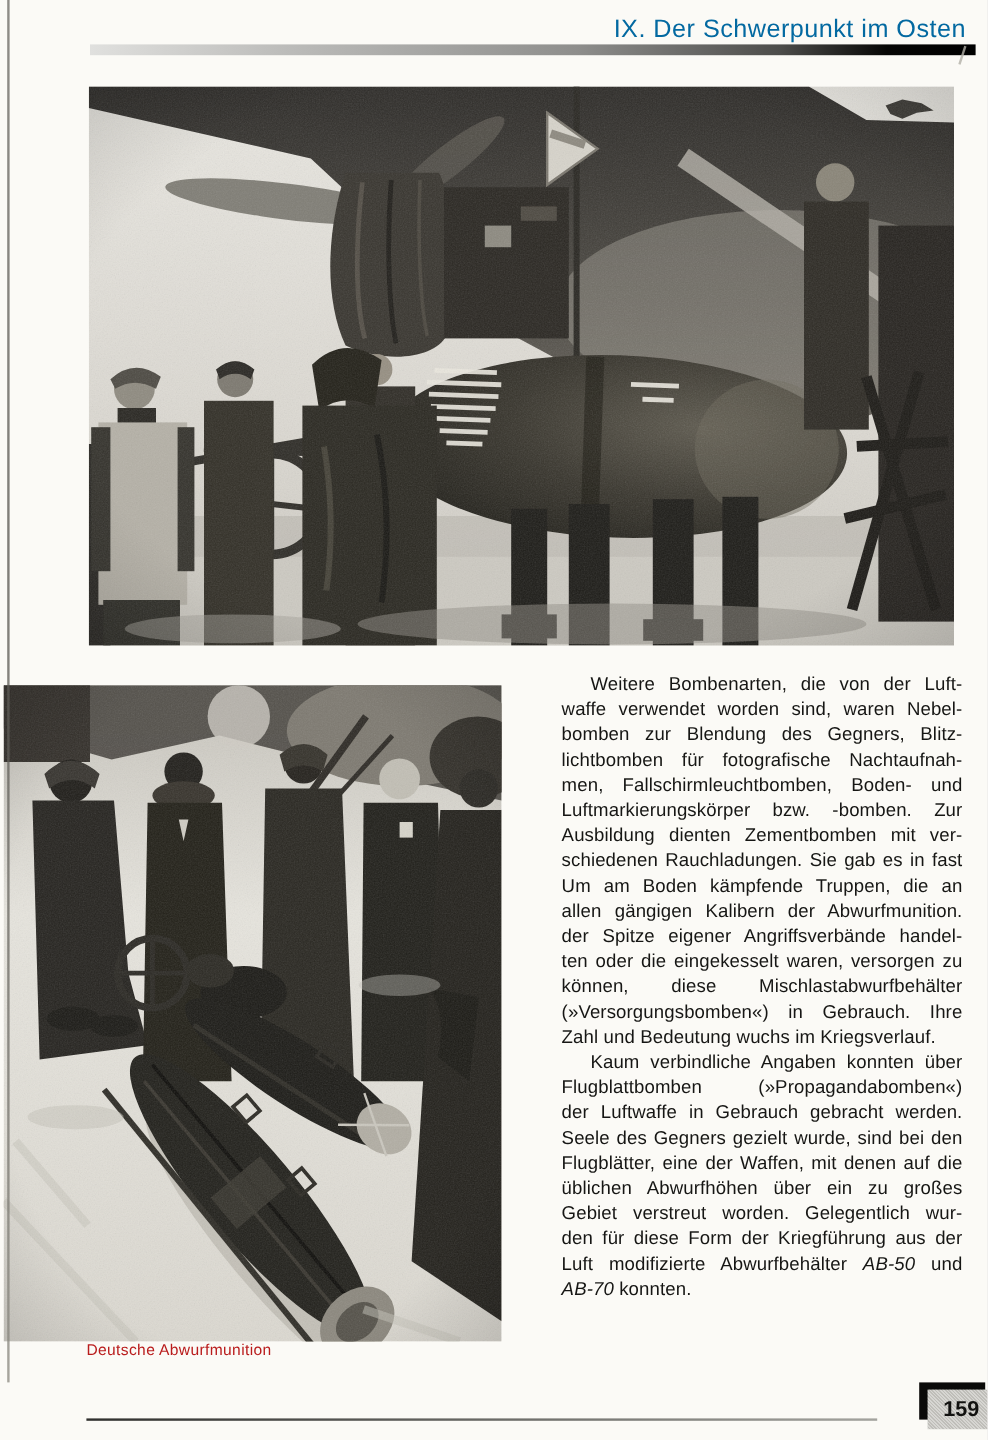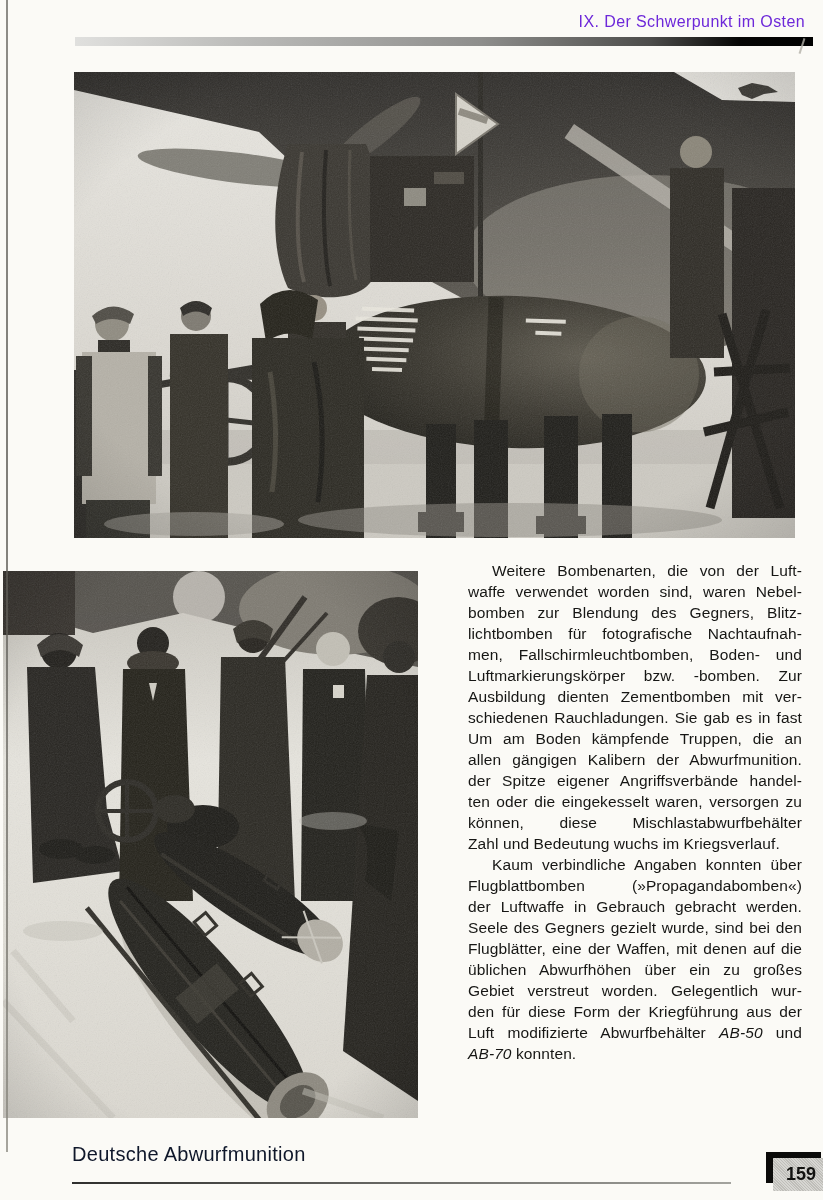--- a/index.html
+++ b/index.html
@@ -8,21 +8,21 @@
     background:#fbfaf6;overflow:hidden;
     font-family:"Liberation Sans",sans-serif;color:#1a1a18;
   }
   .spine-line{
     position:absolute;left:6px;top:0;width:2px;height:1152px;
     background:linear-gradient(to bottom,#6a6862 0%,#56544e 40%,#6f6d66 75%,#8a887f 100%);
     opacity:.75;z-index:40;
   }
   .chapter-header{
     position:absolute;top:13px;right:18px;
-    font-size:16px;letter-spacing:.4px;color:#6d28d9;z-index:5;
+    font-size:21px;letter-spacing:.4px;color:#0369a1;z-index:5;
   }
   .header-rule{
     position:absolute;left:75px;top:37px;width:738px;height:9px;
     background:linear-gradient(to right,#e0e0de 0%,#bcbcba 22%,#99999659%,#8e8e8c 55%,#55555377%,#4c4c4a 78%,#060605 90%,#000 100%);
     background:linear-gradient(to right,#e0e0de 0%,#bcbcba 22%,#8e8e8c 55%,#4c4c4a 78%,#060605 90%,#000 100%);
     z-index:5;
   }
   .pencil-mark{
     position:absolute;left:801px;top:38px;width:2px;height:16px;
     background:#b3b0a8;transform:rotate(18deg);opacity:.8;z-index:5;
@@ -33,22 +33,22 @@
   .photo svg{display:block;}
   .body-column{
     position:absolute;left:440px;top:560px;width:362px;z-index:3;
     font-size:15.5px;line-height:21px;letter-spacing:.1px;color:#161614;
   }
   .ln{height:21px;text-align:justify;text-align-last:justify;white-space:normal;margin-left:28px;}
   .ln.last{text-align-last:left;}
   .ln.ind{text-indent:24px;}
   .ln i{}
   .footer-label{
-    position:absolute;left:72px;top:1143px;font-size:20px;
-    letter-spacing:.3px;color:#0f172a;z-index:5;
+    position:absolute;left:72px;top:1117px;font-size:13px;
+    letter-spacing:.3px;color:#b91c1c;z-index:5;
   }
   .footer-rule{
     position:absolute;left:72px;top:1182px;width:659px;height:2px;
     background:linear-gradient(to right,#2f2f2d 0%,#6f6f6b 55%,#a3a39e 100%);
     z-index:4;
   }
   .pagebox{position:absolute;left:766px;top:1152px;width:65px;height:40px;z-index:6;}
   .pagebox-shadow{position:absolute;left:0;top:0;width:55px;height:31px;background:#0a0a09;}
   .pagebox-face{
     position:absolute;left:7px;top:6px;width:56px;height:33px;
@@ -303,20 +303,21 @@
     <div class="ln">lichtbomben für fotografische Nachtaufnah-</div>
     <div class="ln">men, Fallschirmleuchtbomben, Boden- und</div>
     <div class="ln">Luftmarkierungskörper bzw. -bomben. Zur</div>
     <div class="ln">Ausbildung dienten Zementbomben mit ver-</div>
     <div class="ln">schiedenen Rauchladungen. Sie gab es in fast</div>
     <div class="ln">Um am Boden kämpfende Truppen, die an</div>
     <div class="ln">allen gängigen Kalibern der Abwurfmunition.</div>
     <div class="ln">der Spitze eigener Angriffsverbände handel-</div>
     <div class="ln">ten oder die eingekesselt waren, versorgen zu</div>
     <div class="ln">können, diese Mischlastabwurfbehälter</div>
+    <div class="ln">(»Versorgungsbomben«) in Gebrauch. Ihre</div>
     <div class="ln last">Zahl und Bedeutung wuchs im Kriegsverlauf.</div>
     <div class="ln ind">Kaum verbindliche Angaben konnten über</div>
     <div class="ln">Flugblattbomben (»Propagandabomben«)</div>
     <div class="ln">der Luftwaffe in Gebrauch gebracht werden.</div>
     <div class="ln">Seele des Gegners gezielt wurde, sind bei den</div>
     <div class="ln">Flugblätter, eine der Waffen, mit denen auf die</div>
     <div class="ln">üblichen Abwurfhöhen über ein zu großes</div>
     <div class="ln">Gebiet verstreut worden. Gelegentlich wur-</div>
     <div class="ln">den für diese Form der Kriegführung aus der</div>
     <div class="ln"><span>Luft modifizierte Abwurfbehälter </span><i>AB-50</i><span> und</span></div>

